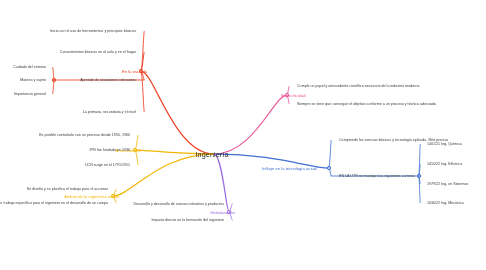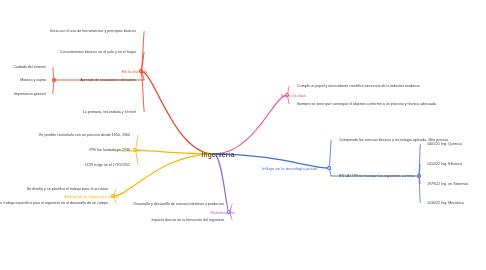--- a/index.html
+++ b/index.html
@@ -103,13 +103,13 @@
 <div class="branchlbl r" style="left: 141px; top: 150px; color: rgb(242, 183, 5);">Antecedentes</div>
 <div class="lbl r" style="left: 130px; top: 135px;">Es posible controlarlo con un proceso desde 1950, 1960</div>
 <div class="lbl r" style="left: 130px; top: 150px;">IPN fue fundado en 1936</div>
 <div class="lbl r" style="left: 130px; top: 165px;">UCN surge en el 1791/1951</div>
 <div class="branchlbl r" style="left: 119px; top: 196px; color: rgb(242, 183, 5);">Ambito de la ingeniería actual</div>
 <div class="lbl r" style="left: 108px; top: 189px;">Se diseña y se planifica el trabajo para el accionar</div>
 <div class="lbl r" style="left: 108px; top: 203px;">Es una manera de trabajo específico para el ingeniero en el desarrollo de un campo</div>
 <div class="branchlbl r" style="left: 235px; top: 212px; color: rgb(155, 110, 224);">Globalización</div>
 <div class="lbl r" style="left: 224px; top: 204px;">Desarrollo y desarrollo de nuevas industrias y productos</div>
 <div class="lbl r" style="left: 224px; top: 220px;">Impacto directo en la formación del ingeniero</div>
-<div class="root" style="left: 218px; top: 154px;">Ingeniería</div>
+<div class="root" style="left: 212px; top: 154px;">Ingeniería</div>
 
 </body></html>

